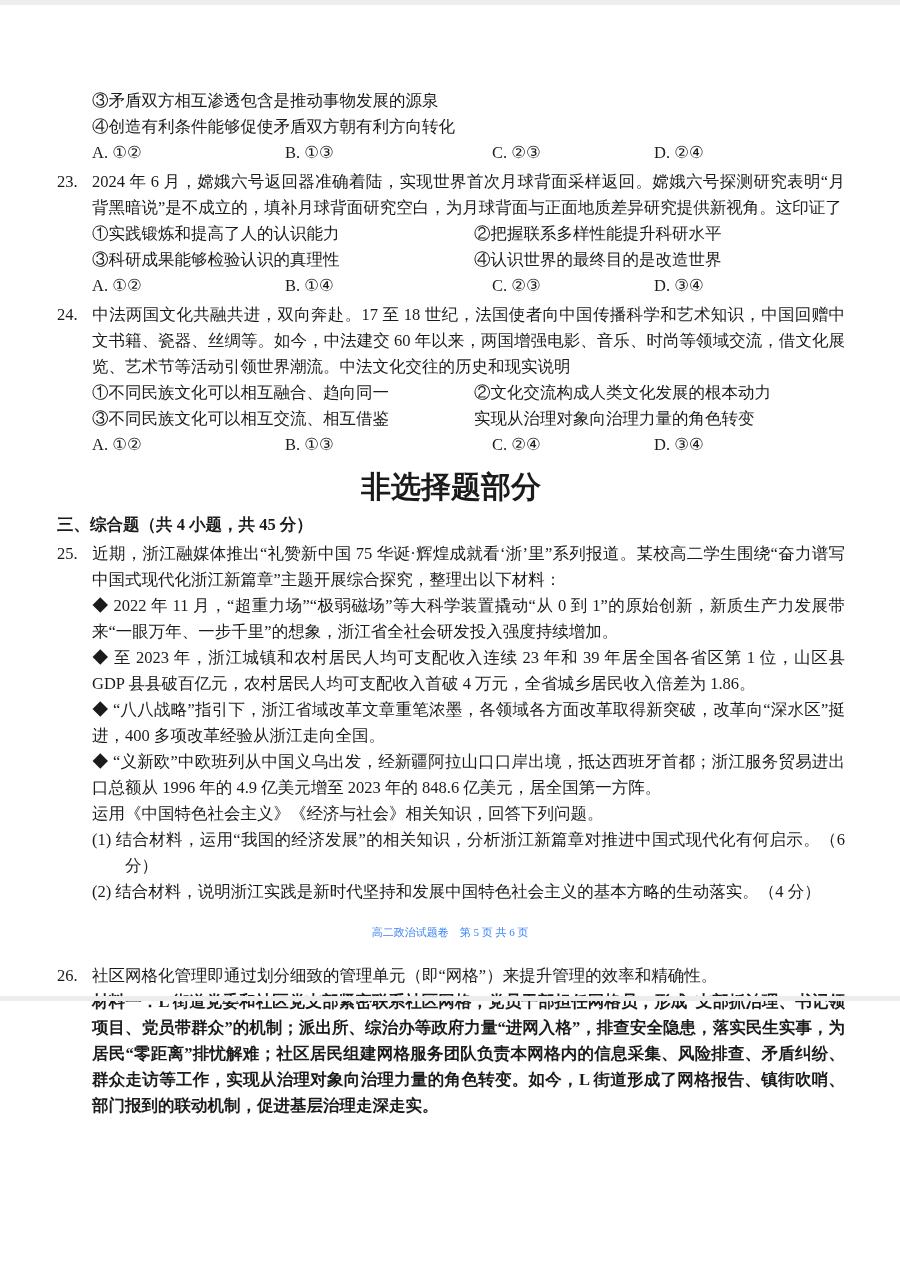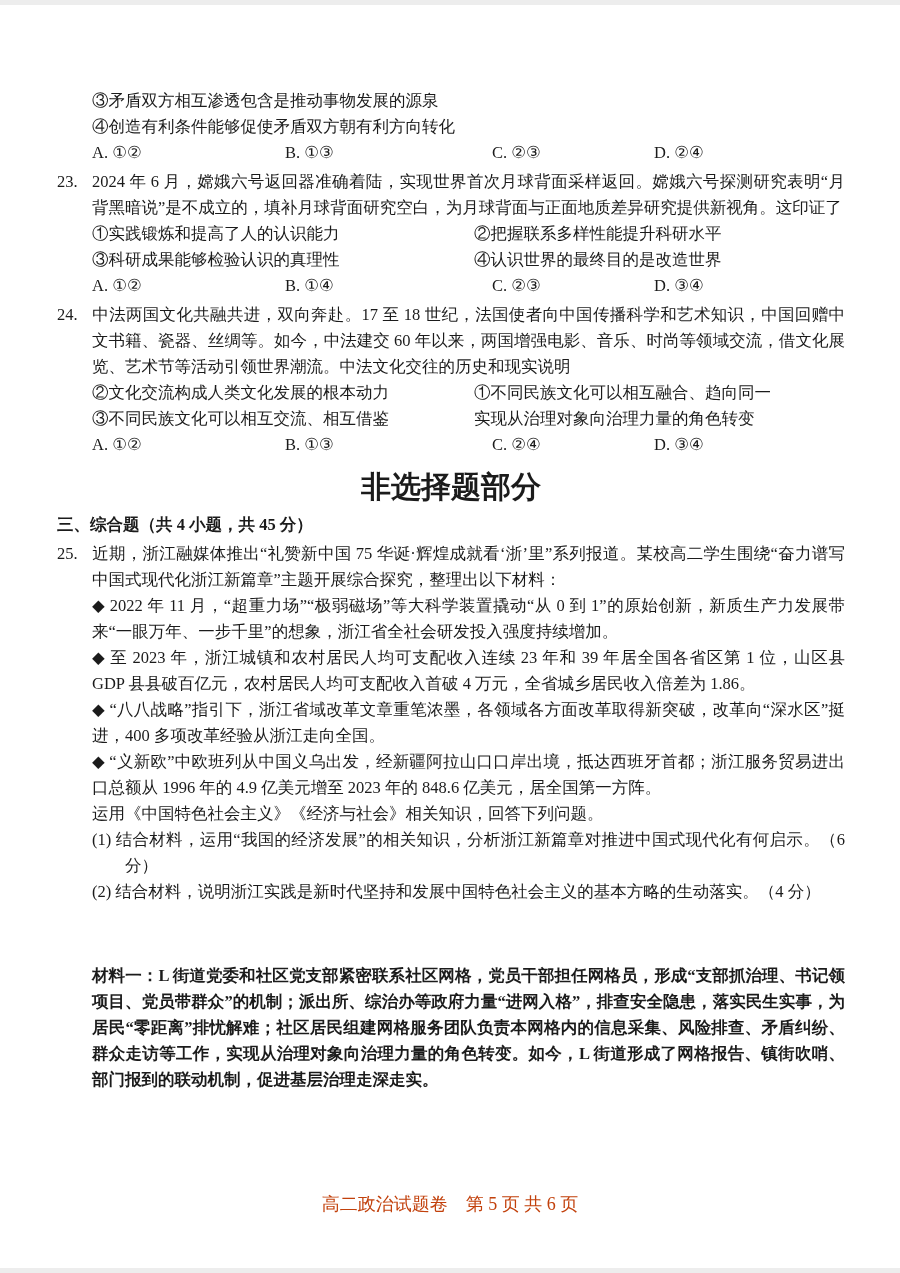--- a/index.html
+++ b/index.html
@@ -8,23 +8,24 @@
     background: #ffffff;
     color: #1b1b1b;
     font-family: "Liberation Serif", "DejaVu Serif", serif;
     font-size: 16.5px;
     line-height: 26px;
     position: relative;
     overflow: hidden;
   }
   .page {
     position: relative;
-    width: 900px; height: 1273px;
+    width: 900px; height: 1001px;
     padding: 88px 55px 4px 57px;
     box-sizing: border-box;
+    font-family: Liberation Serif, serif;
   }
   .scan-edge {
     position: absolute; left: 0; right: 0; height: 5px;
     background: #ededed;
   }
   .scan-edge.top { top: 0; }
   .scan-edge.bottom { bottom: 0; }
 
   p { margin: 0; }
   .just { text-align: justify; }
@@ -87,22 +88,22 @@
     text-align: justify;
   }
 
   .gap-large { margin-top: 58px; }
 
   .footer {
     position: absolute;
     left: 0; right: 0;
     bottom: 56px;
     text-align: center;
-    font-size: 18px;
-    color: #c2410c;
+    font-size: 11px;
+    color: #3b82f6;
   }
 </style>
 </head>
 <body>
 
 <div class="page">
   <div class="scan-edge top"></div>
 
   <div>
     <p class="indent just">③矛盾双方相互渗透包含是推动事物发展的源泉</p>
@@ -127,22 +128,22 @@
       <span>A. ①②</span>
       <span>B. ①④</span>
       <span>C. ②③</span>
       <span>D. ③④</span>
     </div>
   </div>
 
   <div class="question">
     <p class="q-stem"><span class="q-num">24.</span><span>中法两国文化共融共进，双向奔赴。17 至 18 世纪，法国使者向中国传播科学和艺术知识，中国回赠中文书籍、瓷器、丝绸等。如今，中法建交 60 年以来，两国增强电影、音乐、时尚等领域交流，借文化展览、艺术节等活动引领世界潮流。中法文化交往的历史和现实说明</span></p>
     <div class="stmt-grid">
+      <span>①不同民族文化可以相互融合、趋向同一</span>
       <span>②文化交流构成人类文化发展的根本动力</span>
-      <span>①不同民族文化可以相互融合、趋向同一</span>
       <span>③不同民族文化可以相互交流、相互借鉴</span>
       <span>实现从治理对象向治理力量的角色转变</span>
     </div>
     <div class="ans-row">
       <span>A. ①②</span>
       <span>B. ①③</span>
       <span>C. ②④</span>
       <span>D. ③④</span>
     </div>
   </div>
@@ -155,19 +156,20 @@
     <p class="indent just">◆ 2022 年 11 月，“超重力场”“极弱磁场”等大科学装置撬动“从 0 到 1”的原始创新，新质生产力发展带来“一眼万年、一步千里”的想象，浙江省全社会研发投入强度持续增加。</p>
     <p class="indent just">◆ 至 2023 年，浙江城镇和农村居民人均可支配收入连续 23 年和 39 年居全国各省区第 1 位，山区县 GDP 县县破百亿元，农村居民人均可支配收入首破 4 万元，全省城乡居民收入倍差为 1.86。</p>
     <p class="indent just">◆ “八八战略”指引下，浙江省域改革文章重笔浓墨，各领域各方面改革取得新突破，改革向“深水区”挺进，400 多项改革经验从浙江走向全国。</p>
     <p class="indent just">◆ “义新欧”中欧班列从中国义乌出发，经新疆阿拉山口口岸出境，抵达西班牙首都；浙江服务贸易进出口总额从 1996 年的 4.9 亿美元增至 2023 年的 848.6 亿美元，居全国第一方阵。</p>
     <p class="indent just">运用《中国特色社会主义》《经济与社会》相关知识，回答下列问题。</p>
     <p class="q-sub">(1) 结合材料，运用“我国的经济发展”的相关知识，分析浙江新篇章对推进中国式现代化有何启示。（6 分）</p>
     <p class="q-sub">(2) 结合材料，说明浙江实践是新时代坚持和发展中国特色社会主义的基本方略的生动落实。（4 分）</p>
   </div>
 
   <div class="question gap-large">
+    <p class="q-stem"><span class="q-num">26.</span><span>社区网格化管理即通过划分细致的管理单元（即“网格”）来提升管理的效率和精确性。</span></p>
     <p class="material">材料一：L 街道党委和社区党支部紧密联系社区网格，党员干部担任网格员，形成“支部抓治理、书记领项目、党员带群众”的机制；派出所、综治办等政府力量“进网入格”，排查安全隐患，落实民生实事，为居民“零距离”排忧解难；社区居民组建网格服务团队负责本网格内的信息采集、风险排查、矛盾纠纷、群众走访等工作，实现从治理对象向治理力量的角色转变。如今，L 街道形成了网格报告、镇街吹哨、部门报到的联动机制，促进基层治理走深走实。</p>
   </div>
 
   <div class="footer">高二政治试题卷　第 5 页 共 6 页</div>
 
   <div class="scan-edge bottom"></div>
 </div>
 
 </body></html>

